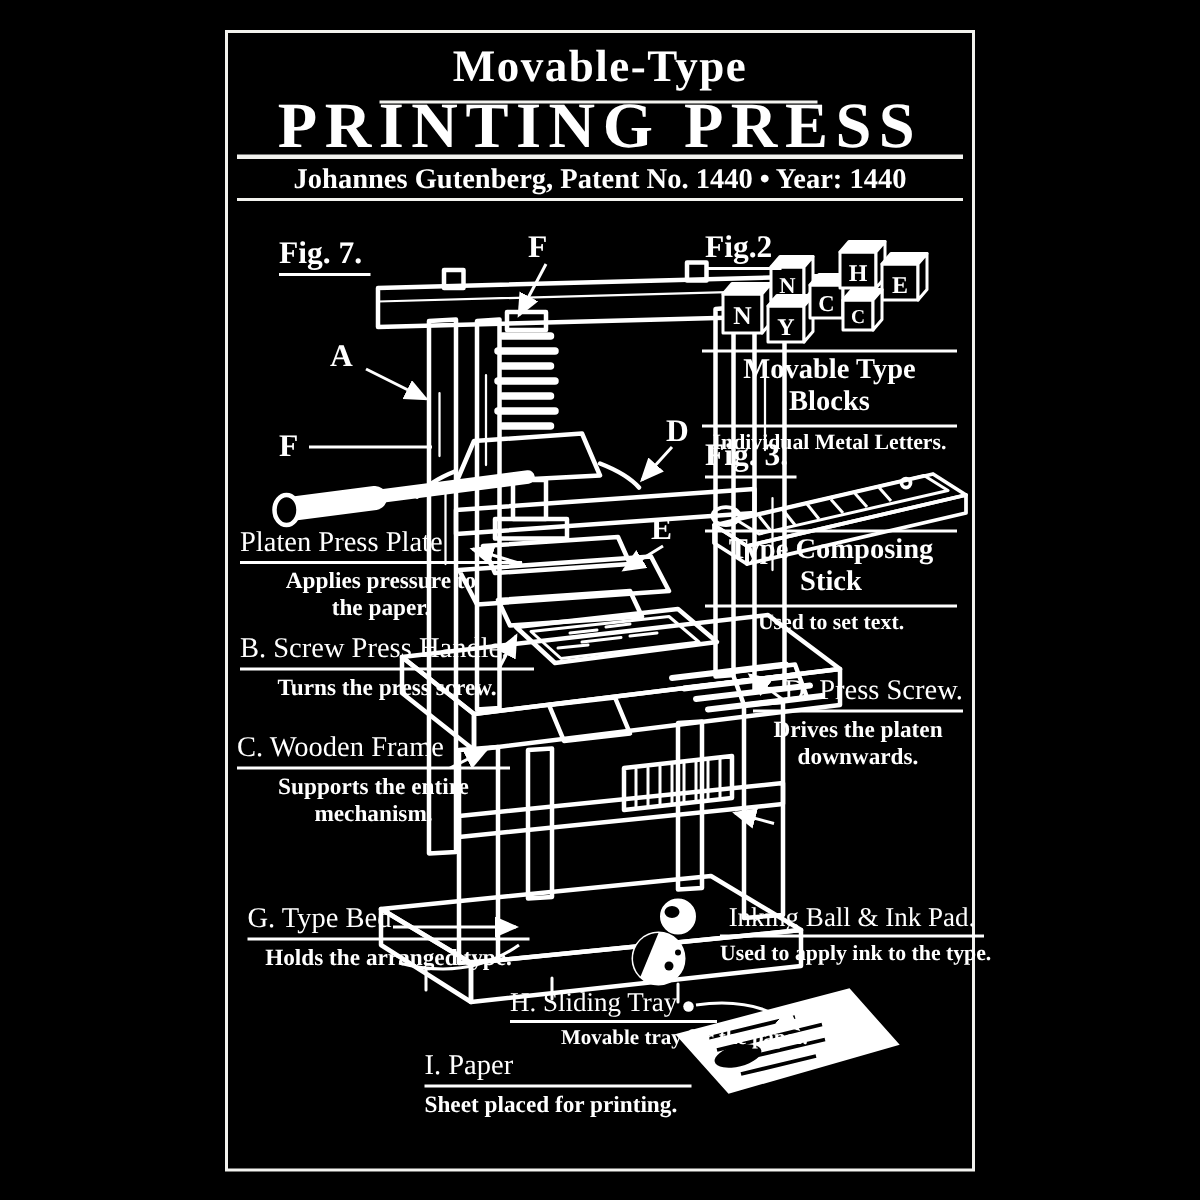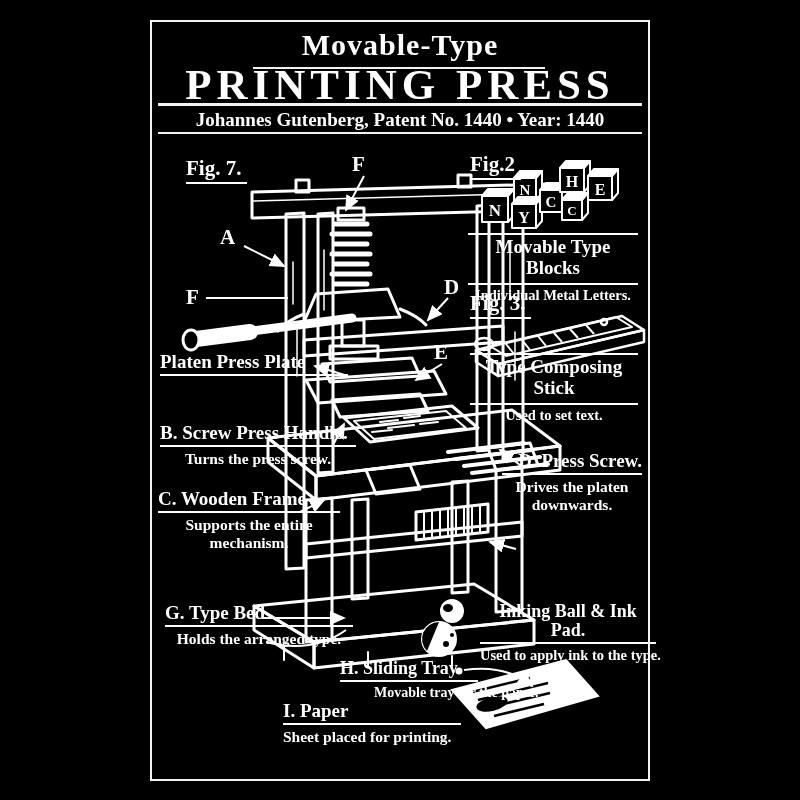--- a/index.html
+++ b/index.html
@@ -11,21 +11,21 @@
   .abs{position:absolute;}
   .hdr-kicker{left:150px;top:28px;width:500px;text-align:center;font-size:30px;font-weight:700;letter-spacing:1px;}
   .hdr-kicker-rule{left:253px;top:67px;width:292px;height:2px;background:#f2f2ee;}
   .hdr-title{left:150px;top:60px;width:500px;text-align:center;font-size:43px;font-weight:700;letter-spacing:5px;}
   .hdr-rule1{left:158px;top:103px;width:484px;height:3px;background:#f2f2ee;}
   .hdr-sub{left:150px;top:109px;width:500px;text-align:center;font-size:19px;font-weight:700;}
   .hdr-rule2{left:158px;top:132px;width:484px;height:2px;background:#f2f2ee;}
   .figlabel{font-size:21px;font-weight:700;border-bottom:2px solid #fff;padding:0 6px 1px 0;}
   .mark{font-size:21px;font-weight:700;}
   .callout{position:absolute;}
-  .c-title{font-size:19px;font-weight:700;line-height:1.05;}
+  .c-title{font-size:19px;font-weight:400;line-height:1.05;}
   .rule{height:2px;background:#fff;margin-top:2px;}
   .c-desc{font-size:15.5px;font-weight:700;margin-top:3px;line-height:1.15;white-space:pre-line;text-align:center;}
   .left-d .c-desc{text-align:center;}
   .la .c-desc{text-align:left;}
   .nowrap .c-desc{white-space:nowrap;}
   .ctr .c-title{text-align:right;}
   .figtext{position:absolute;text-align:center;}
   .figtext .t{font-size:19px;font-weight:700;line-height:1.1;padding:2px 0;}
   .figtext .c{font-size:14.5px;font-weight:700;margin-top:2px;white-space:nowrap;}
   svg{position:absolute;left:0;top:0;}
@@ -218,20 +218,22 @@
   <div class="figtext" style="left:470px;top:351px;width:168px;">
     <div class="rule"></div>
     <div class="t">Type Composing Stick</div>
     <div class="rule"></div>
     <div class="c">Used to set text.</div>
   </div>
 
   <div class="callout left-d" style="left:160px;top:352px;width:188px;">
     <div class="c-title">Platen Press Plate</div>
     <div class="rule"></div>
+    <div class="c-desc">Applies pressure to
+the paper.</div>
   </div>
 
   <div class="callout left-d" style="left:158px;top:489px;width:182px;">
     <div class="c-title">C. Wooden Frame</div>
     <div class="rule"></div>
     <div class="c-desc">Supports the entire
 mechanism.</div>
   </div>
 
   <div class="callout left-d" style="left:160px;top:423px;width:196px;">

